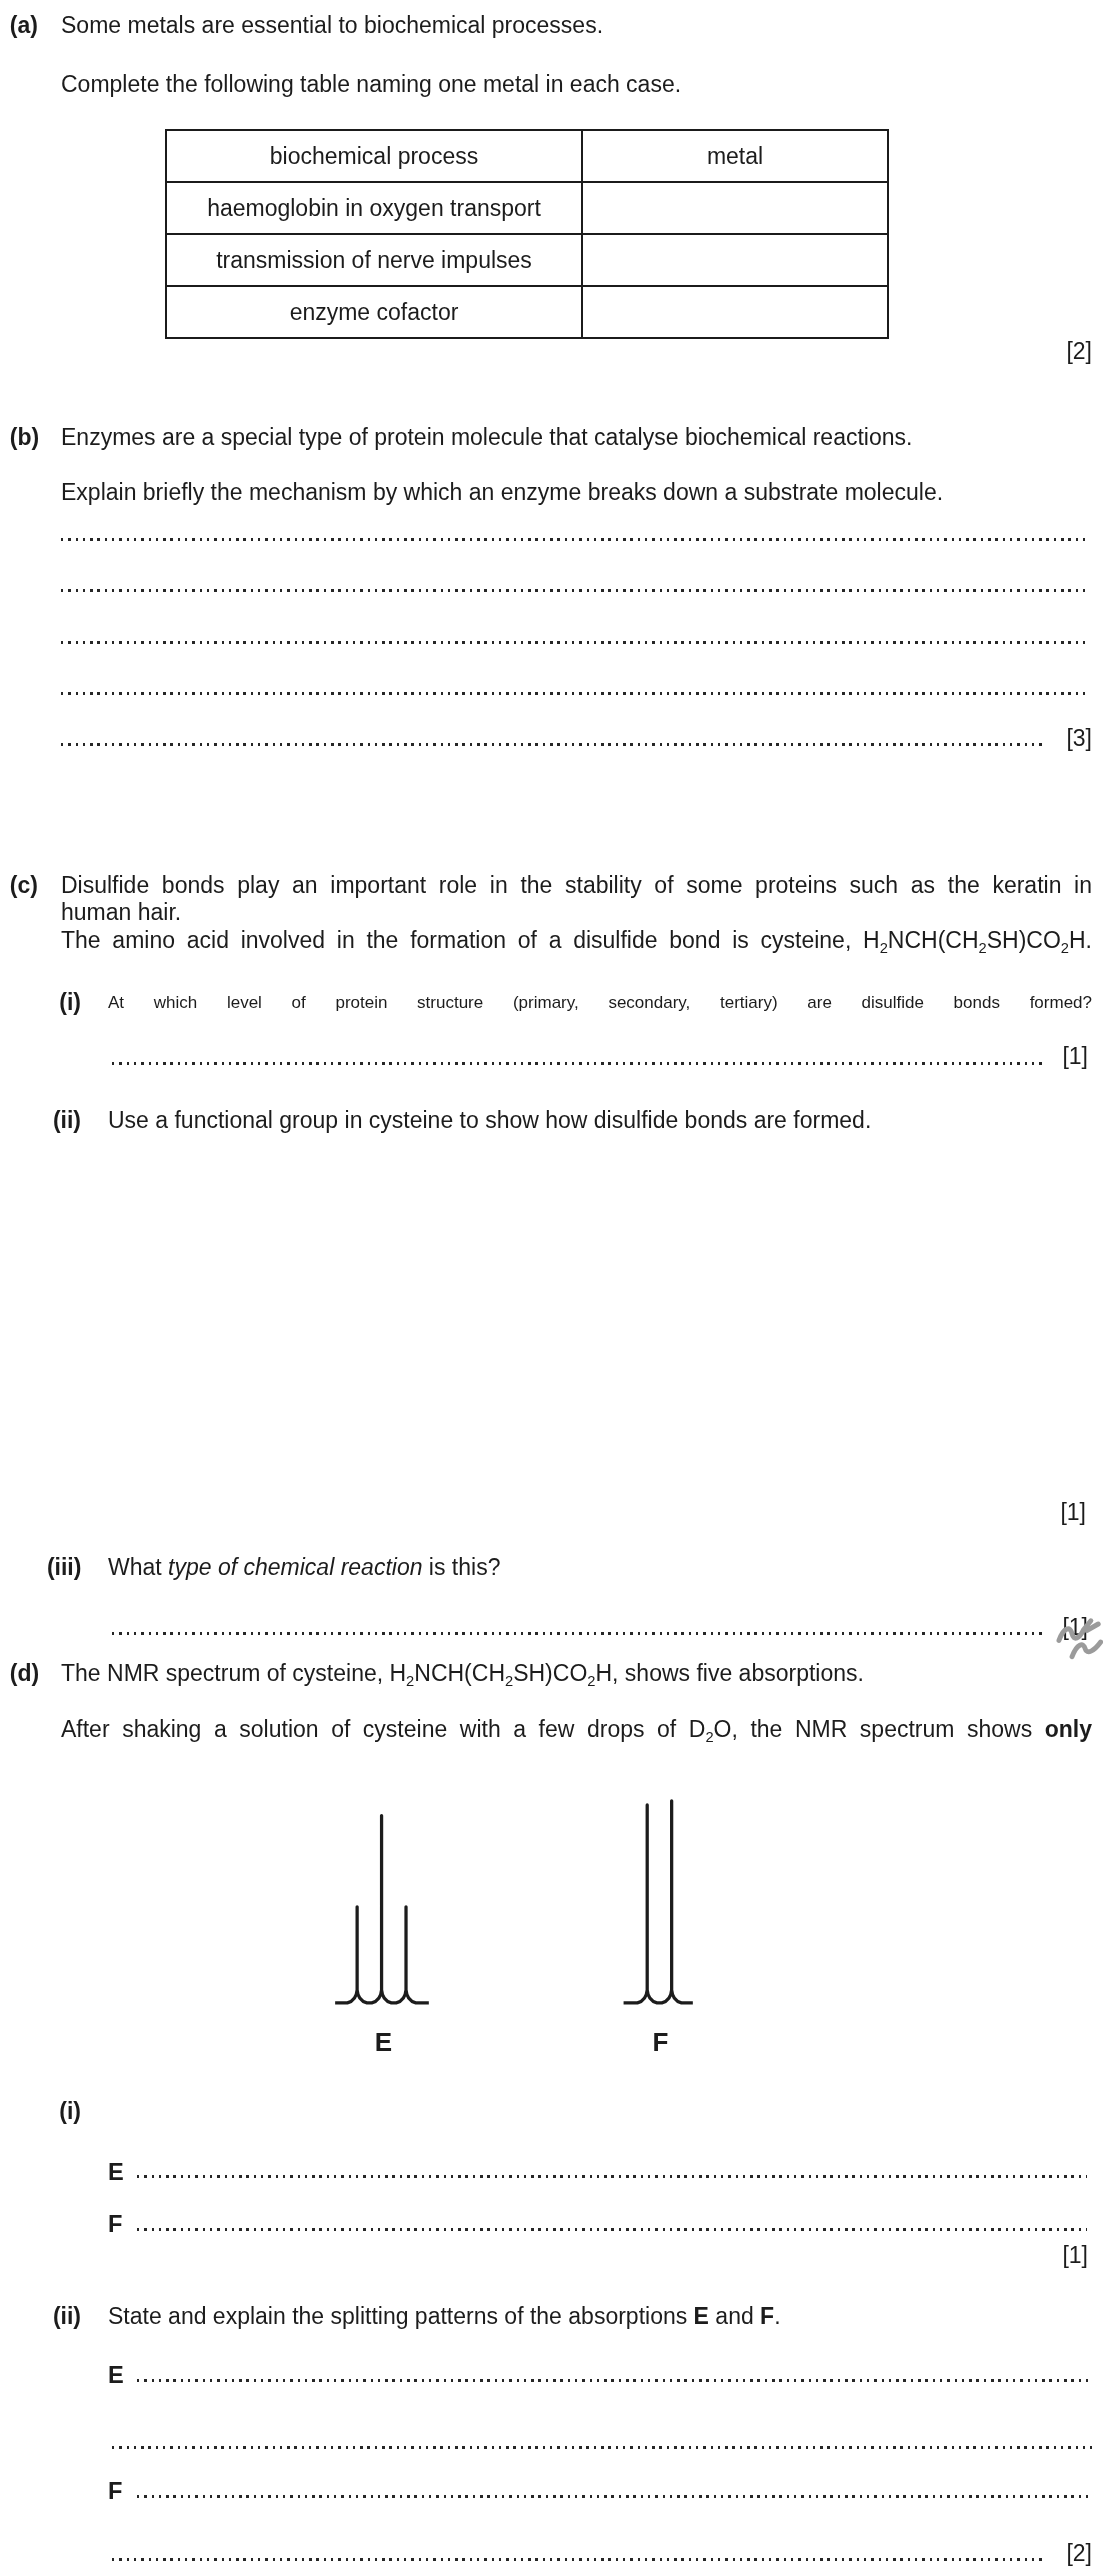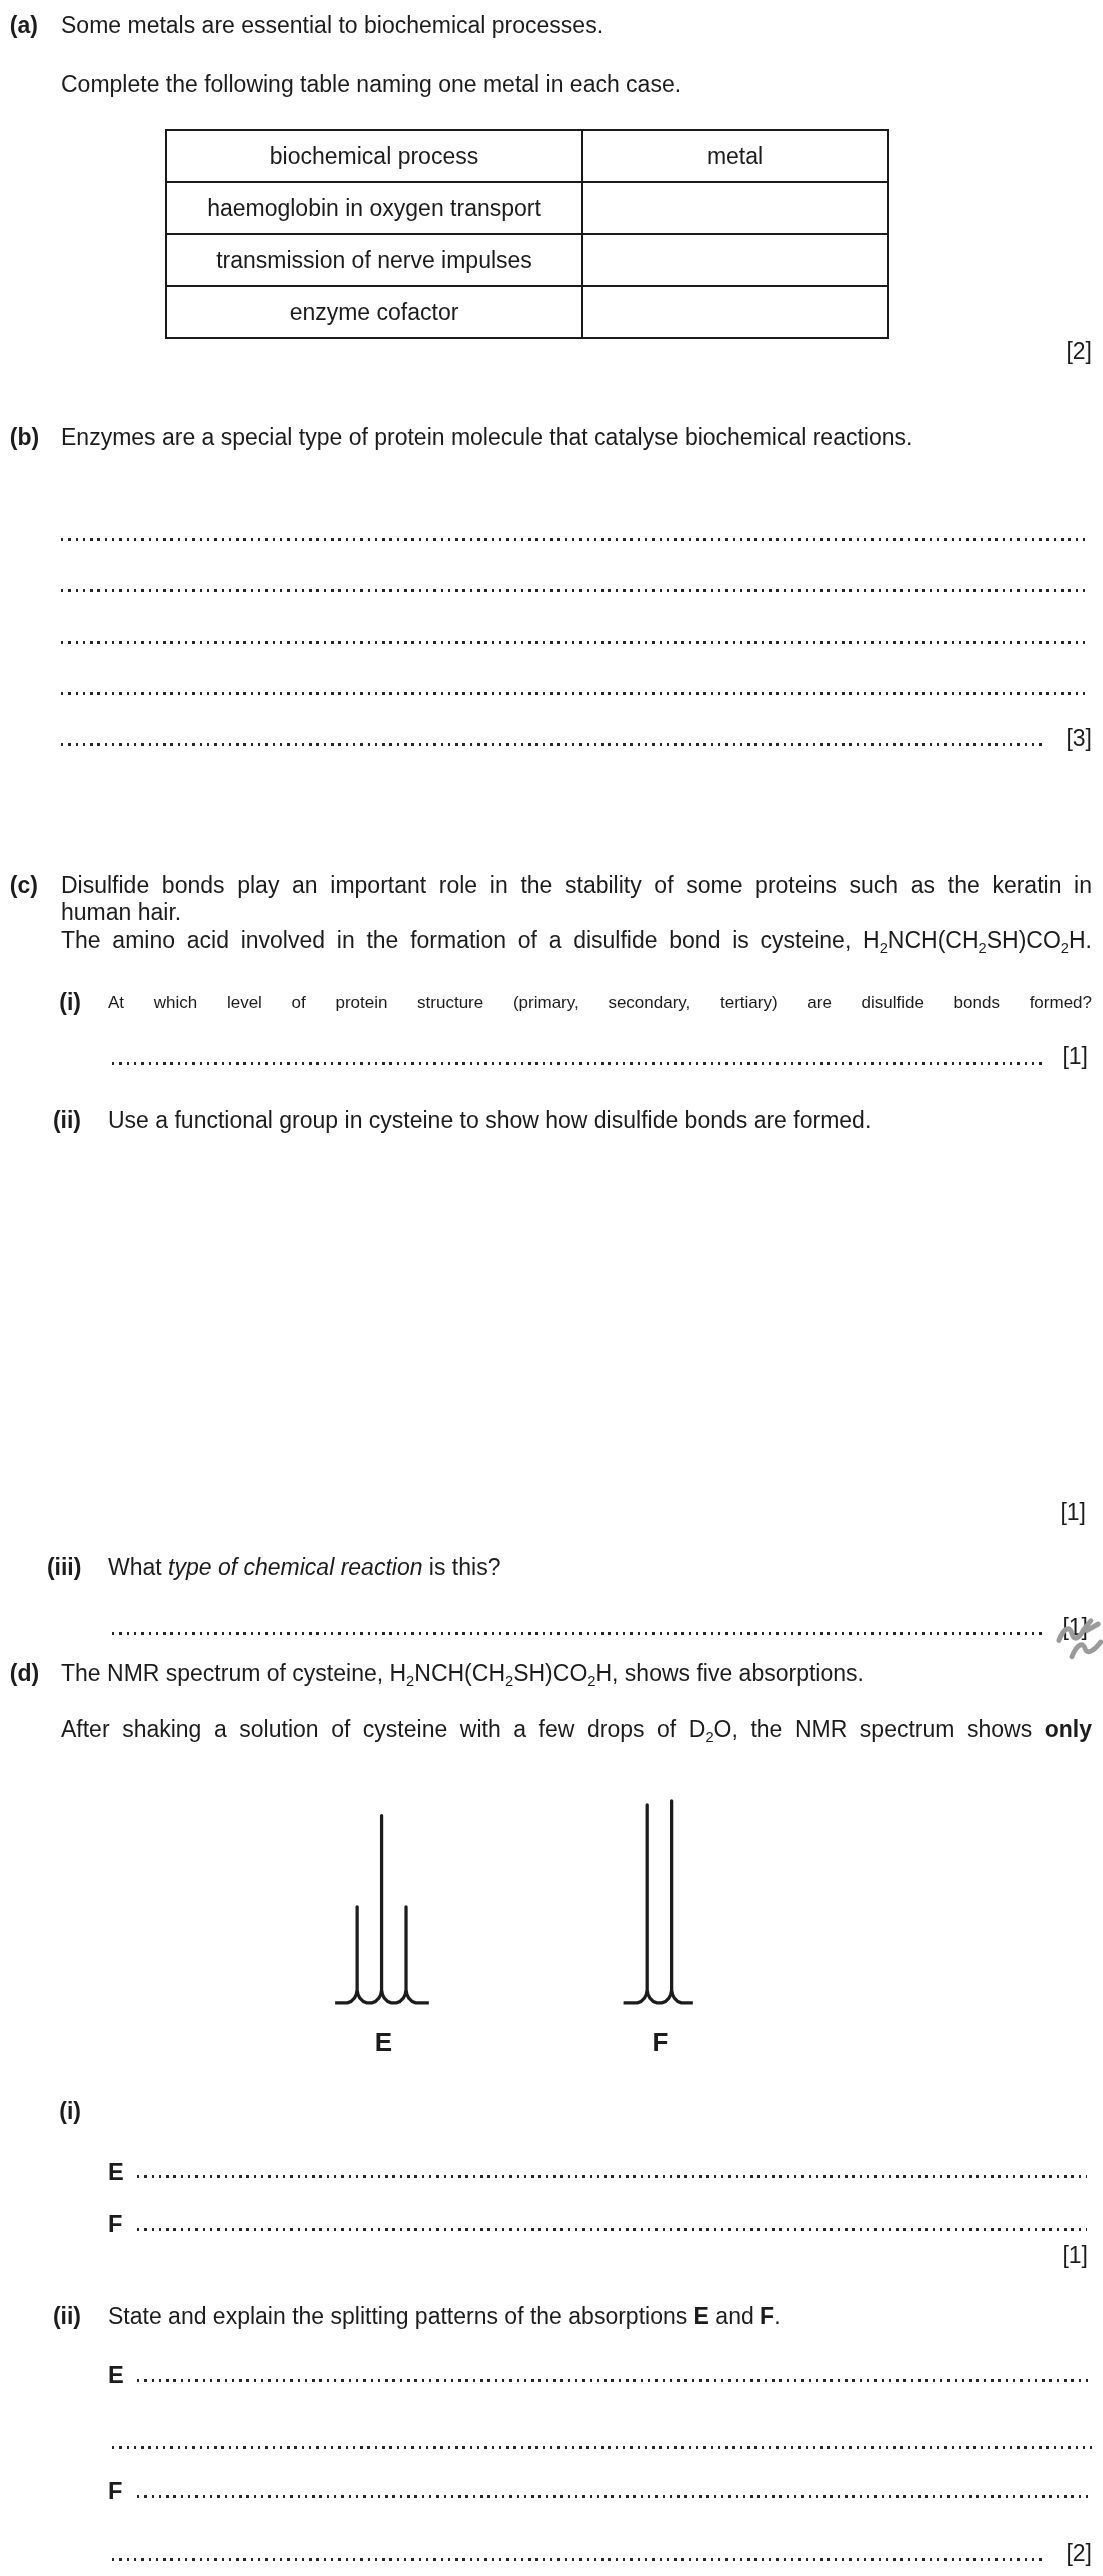--- a/index.html
+++ b/index.html
@@ -49,20 +49,21 @@
     <tr>
       <td class="c1 r3">enzyme cofactor</td>
       <td class="c2 r3"></td>
     </tr>
   </tbody>
     </table>
   <div class="mark" style="left:1042px;top:337px;">[2]</div>
 
   <div class="t lbl" style="left:9.8px;top:423px;">(b)</div>
   <div class="t" style="left:61px;top:423px;">Enzymes are a special type of protein molecule that catalyse biochemical reactions.</div>
+  <div class="t" style="left:61px;top:478px;">Explain briefly the mechanism by which an enzyme breaks down a substrate molecule.</div>
   <div class="dots" style="left:61px;top:538px;width:1026px;"></div>
   <div class="dots" style="left:61px;top:589px;width:1026px;"></div>
   <div class="dots" style="left:61px;top:641px;width:1026px;"></div>
   <div class="dots" style="left:61px;top:692px;width:1026px;"></div>
   <div class="dots" style="left:61px;top:743px;width:981px;"></div>
   <div class="mark" style="left:1042px;top:724px;">[3]</div>
 
   <div class="t lbl" style="left:9.8px;top:871px;">(c)</div>
   <div class="t just" style="left:61px;top:871px;width:1031px;">Disulfide bonds play an important role in the stability of some proteins such as the keratin in</div>
   <div class="t" style="left:61px;top:898px;">human hair.</div>

